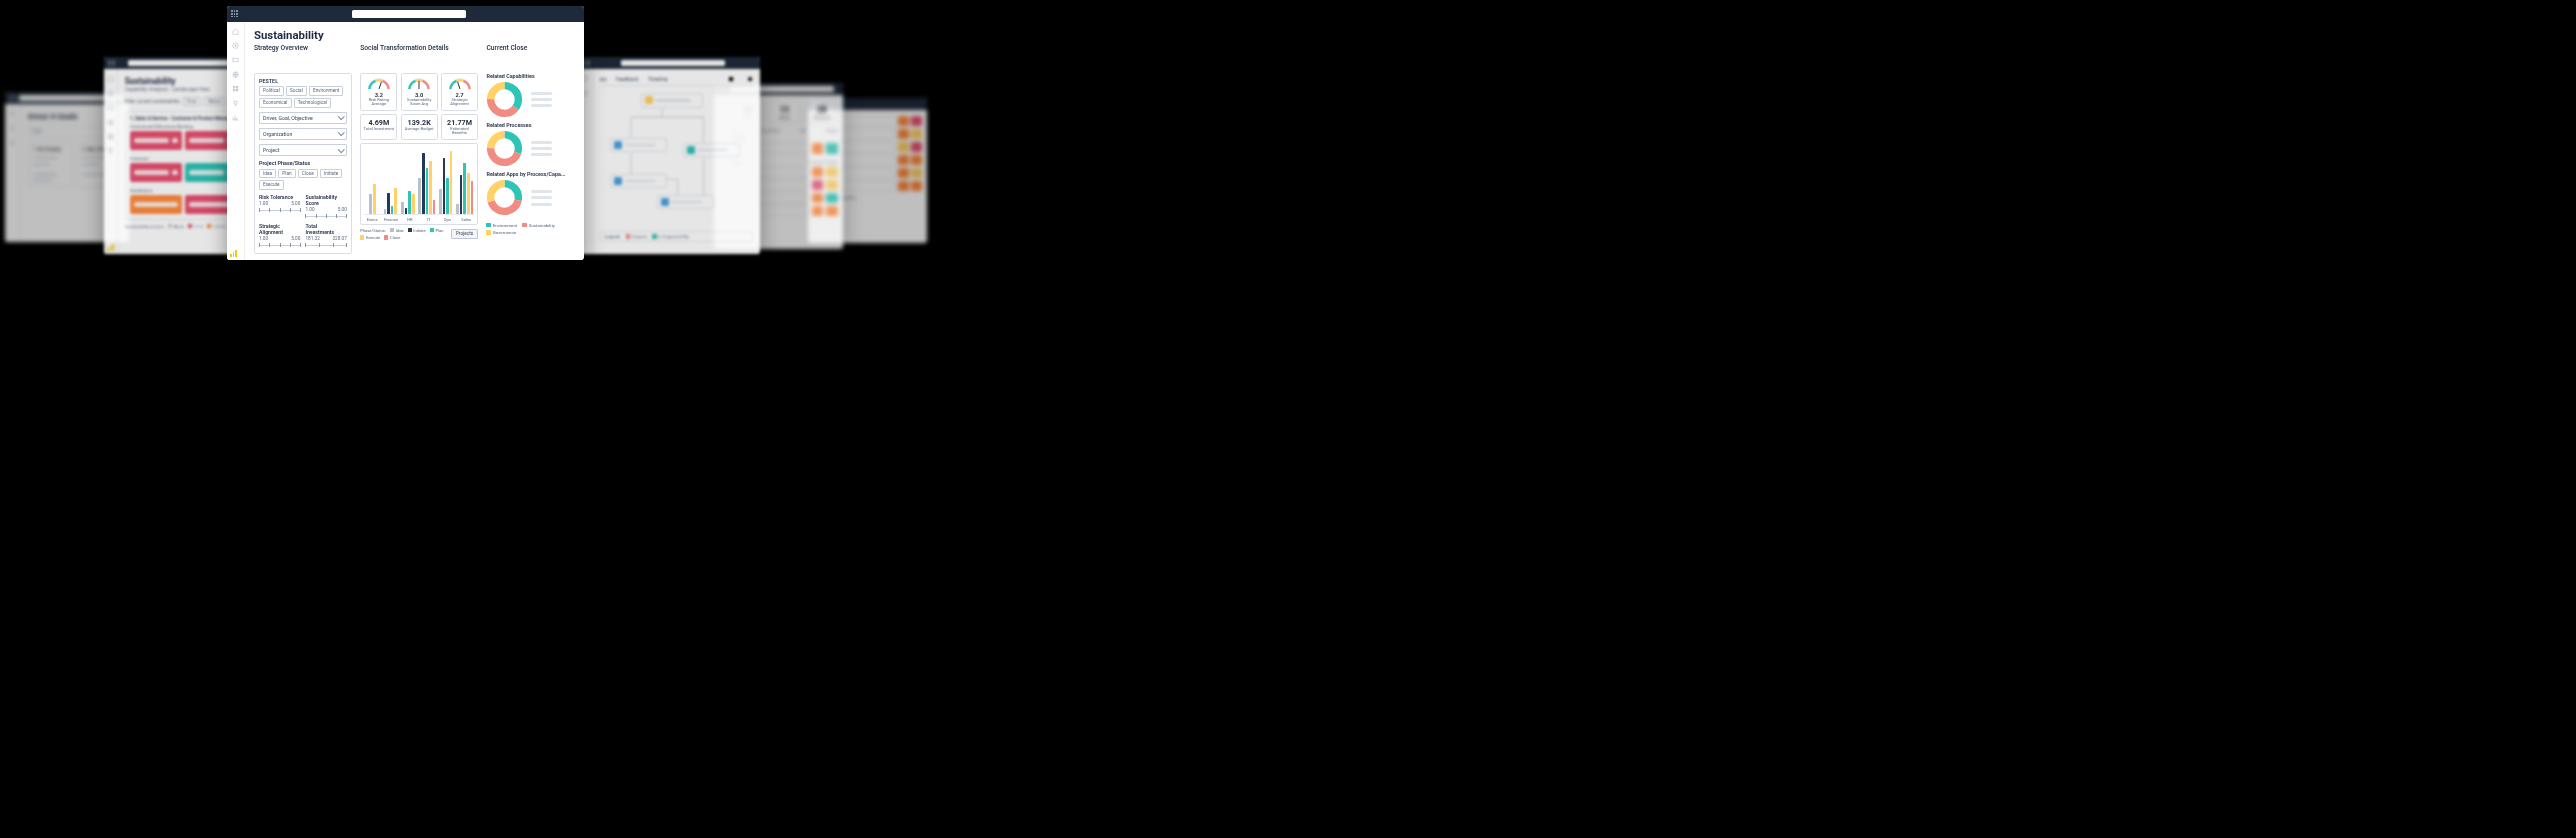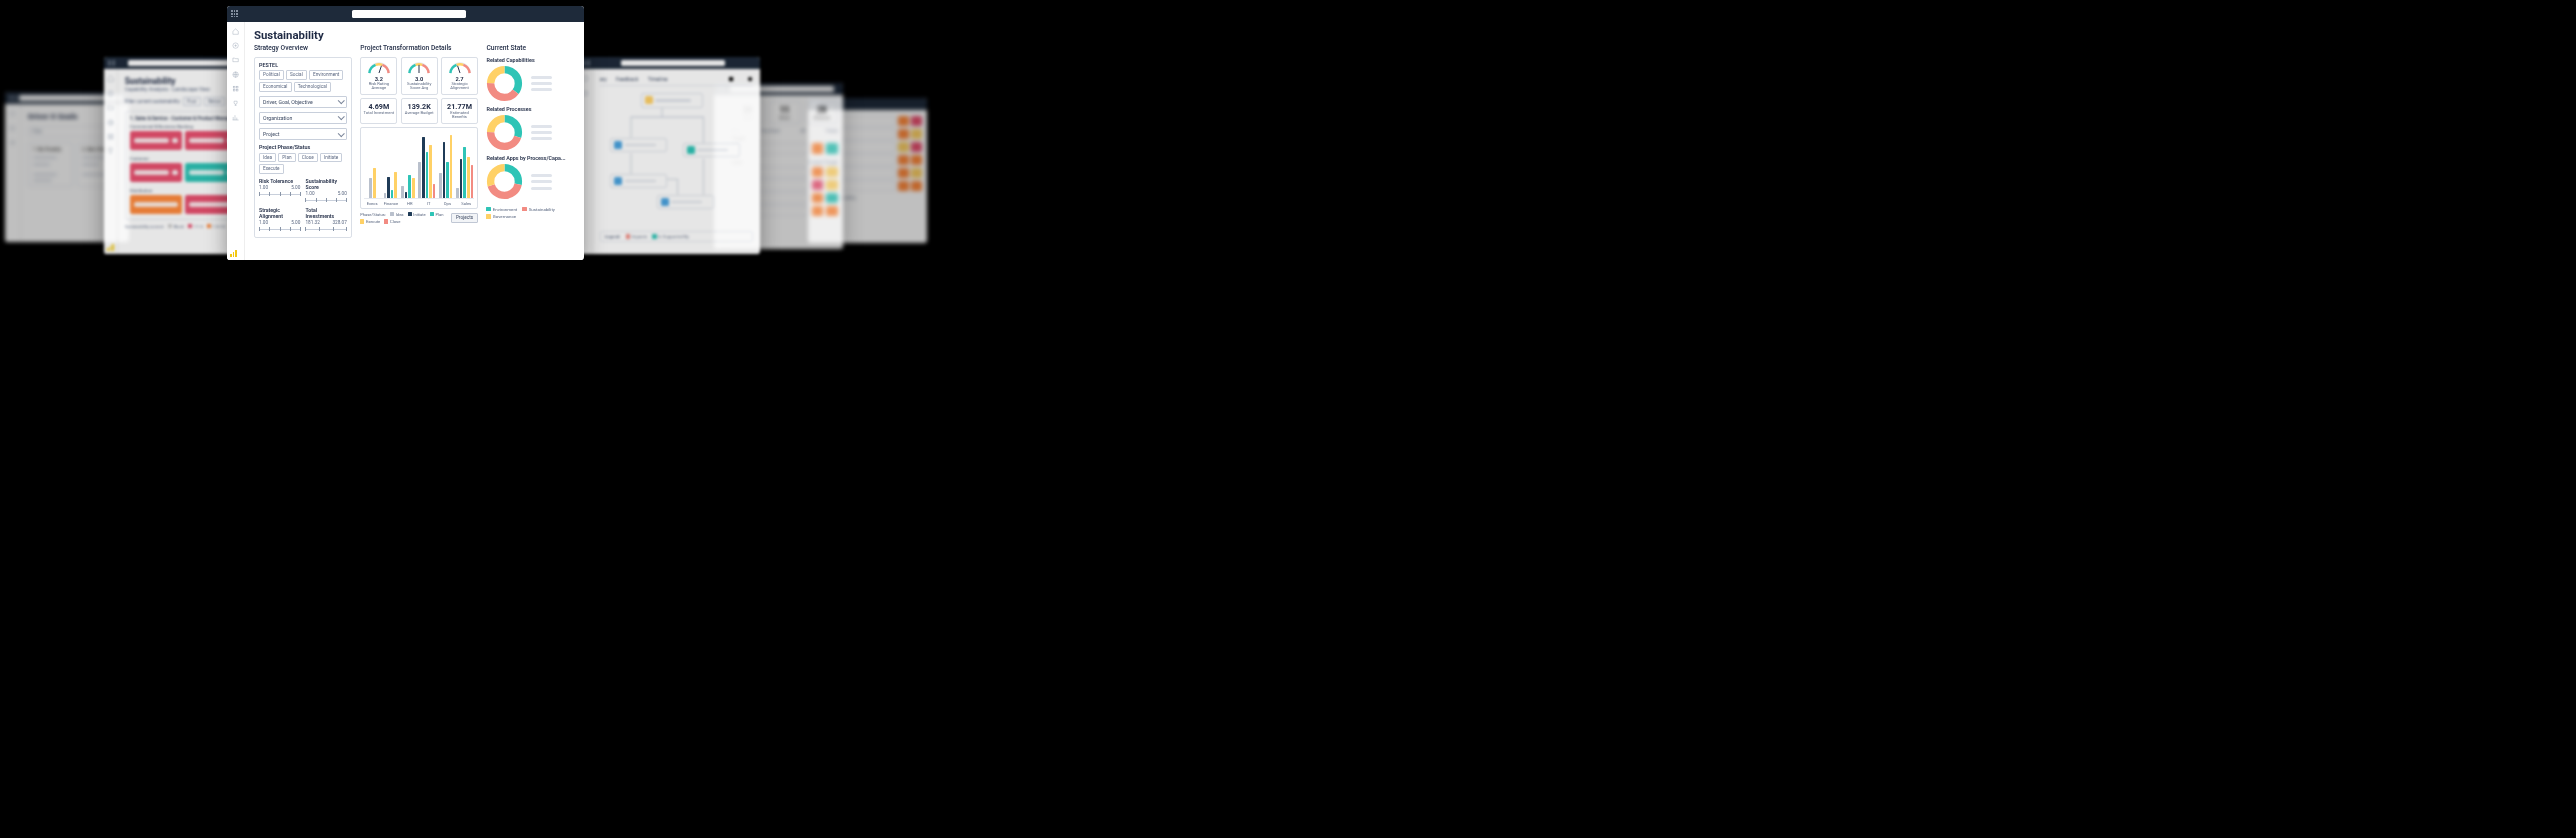--- a/index.html
+++ b/index.html
@@ -21,21 +21,21 @@
 
   
   #w-center { left: 227px; top: 6.2px; width: 357px; height: 254px; z-index: 100; }
   #w-center .titlebar { height: 15.5px; }
   #w-center .titlebar .search { max-width: 114px; height: 7.2px; }
   #w-center .leftnav { top: 15.5px; width: 17.6px; }
   #w-center .content { position:absolute; left:17.6px; top:15.5px; right:0; bottom:0; padding:6.2px 9.3px 4.1px 9.3px; display:flex; flex-direction:column; }
   #w-center h1 { font-size: 11.4px; font-weight: 700; color: #1f2a44; }
   .columns { display:flex; gap:8.3px; margin-top:2.1px; flex:1; min-height:0; }
   .col { display:flex; flex-direction:column; }
-  .col h2 { font-size: 6.7px; font-weight: 500; color:#1f2a44; margin-bottom:5px; }
+  .col h2 { font-size: 6.7px; font-weight: 500; color:#1f2a44; margin-bottom:21px; }
   .col1 { width: 98px; }
   .col2 { width: 118px; }
   .col3 { flex:1; }
 
   
   .filter-panel { border:0.5px solid #d9dee6; border-radius:2.1px; padding:4.1px; font-size:5.2px; color:#3a4760; display:flex; flex-direction:column; gap:4.1px; }
   .group-label { font-weight:600; color:#1f2a44; font-size:5.4px; }
   .chips { display:flex; flex-wrap:wrap; gap:2.1px; }
   .chip { border:0.5px solid #c8cfdb; border-radius:1px; padding:1px 3.1px; font-size:4.7px; color:#5a6780; background:#fff; line-height:1.2; }
   .select { border:0.5px solid #c8cfdb; border-radius:1px; padding:2.1px 3.1px; font-size:5.2px; color:#3a4760; display:flex; justify-content:space-between; align-items:center; }
@@ -620,21 +620,21 @@
                   <div class="tick" style="left:33%;"></div>
                   <div class="tick" style="left:66%;"></div>
                   <div class="tick" style="right:0;"></div>
                 </div>
             </div>
           </div>
         </div>
       </div>
 
       <div class="col col2">
-        <h2>Project Transformation Details</h2>
+        <h2>Social Transformation Details</h2>
         <div class="kpi-grid">
           <div class="kpi">
             <div class="gauge"><svg viewBox="0 0 50 28">
                   <path d="M5 25 A20 20 0 0 1 45 25" stroke="#e6e9ef" stroke-width="5" fill="none"></path>
                   <path d="M5 25 A20 20 0 0 1 18 8" stroke="#2ec4b6" stroke-width="5" fill="none"></path>
                   <path d="M18 8 A20 20 0 0 1 32 8" stroke="#ffd166" stroke-width="5" fill="none"></path>
                   <path d="M32 8 A20 20 0 0 1 45 25" stroke="#f28b82" stroke-width="5" fill="none"></path>
                   <line x1="25" y1="25" x2="30" y2="10" stroke="#1f2a44" stroke-width="2"></line>
                 </svg></div>
             <div class="val">3.2</div>
@@ -746,21 +746,21 @@
             <span class="li">
                 <span class="sw c-close"></span>
                 <span>Close</span>
               </span>
           </div>
           <div class="btn-proj">Projects</div>
         </div>
       </div>
 
       <div class="col col3">
-        <h2>Current State</h2>
+        <h2>Current Close</h2>
         <div class="cs-block">
           <div class="t">Related Capabilities</div>
           <div class="cs-row">
               <div class="donut" id="donut0"><svg viewBox="0 0 80 80">
                   <circle cx="40" cy="40" r="30" fill="none" stroke="#2ec4b6" stroke-width="16" stroke-dasharray="65.97344572538564 122.52211349000193" stroke-dashoffset="0"></circle>
                   <circle cx="40" cy="40" r="30" fill="none" stroke="#f28b82" stroke-width="16" stroke-dasharray="75.39822368615503 113.09733552923254" stroke-dashoffset="-65.97344572538564"></circle>
                   <circle cx="40" cy="40" r="30" fill="none" stroke="#ffd166" stroke-width="16" stroke-dasharray="47.12388980384689 141.37166941154067" stroke-dashoffset="-141.37166941154067"></circle>
                 </svg></div>
               <div class="lines">
                 <div></div>

